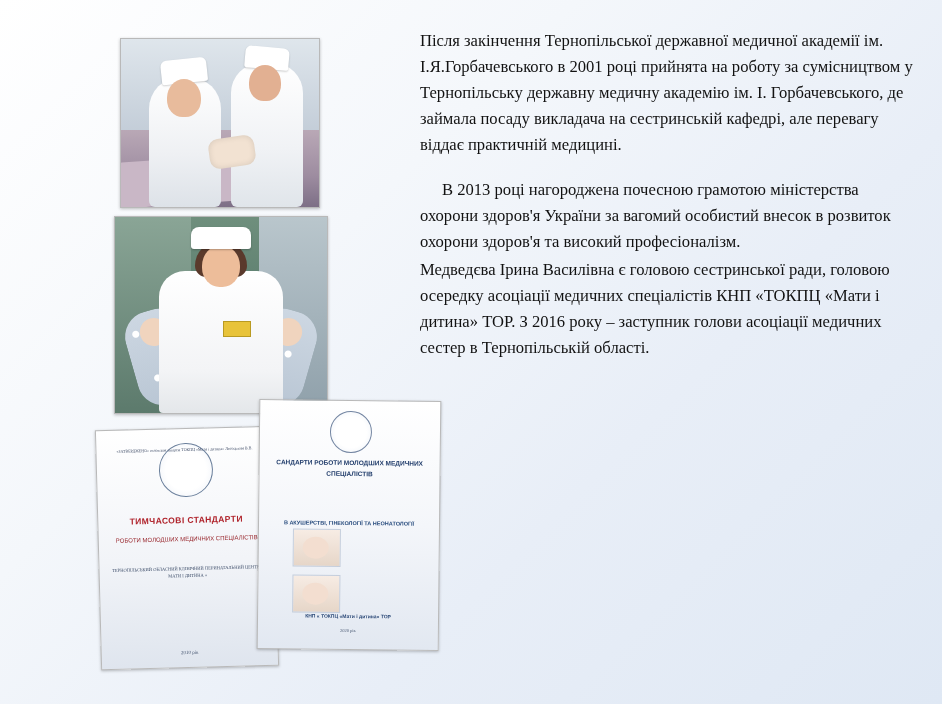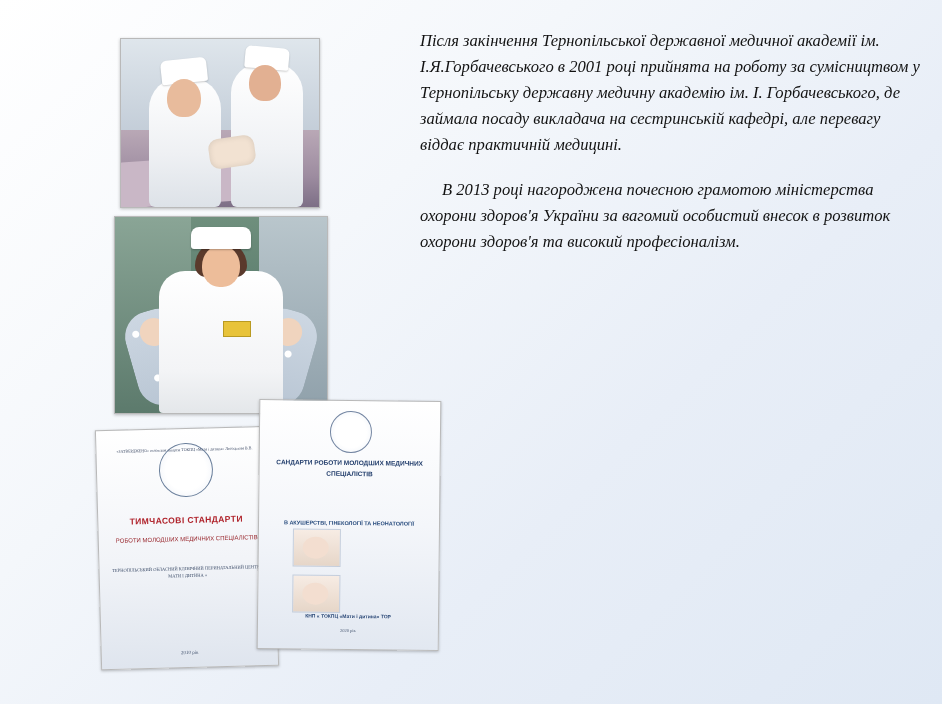--- a/index.html
+++ b/index.html
@@ -225,21 +225,20 @@
     left: 420px;
     top: 28px;
     width: 500px;
     color: #121212;
     font-size: 16.6px;
     line-height: 1.56;
     text-align: left;
   }
   .para {
     margin: 0 0 8px 0;
-    font-style: italic;
   }
   .para.indent { text-indent: 22px; }
   .para.tight { margin-bottom: 2px; }
   .spacer-sm { height: 6px; }
 </style>
 </head>
 <body>
 
 <div class="slide">
 
@@ -299,15 +298,16 @@
       <div class="t-year">2020 рік</div>
     </div>
 
   </div>
 
   <div class="text-col">
     <p class="para">Після закінчення Тернопільської державної медичної академії  ім. І.Я.Горбачевського в 2001 році прийнята на роботу за сумісництвом у Тернопільську державну медичну академію ім. І. Горбачевського, де займала посаду викладача на сестринській кафедрі, але перевагу віддає практичній медицині.</p>
     <div class="spacer-sm"></div>
     <div class="spacer-sm"></div>
     <p class="para indent tight">В 2013 році нагороджена почесною грамотою міністерства охорони здоров'я України за вагомий особистий внесок в розвиток охорони здоров'я та високий професіоналізм.</p>
+    <p class="para">Медведєва Ірина Василівна є головою сестринської ради, головою осередку асоціації  медичних спеціалістів КНП «ТОКПЦ «Мати і дитина» ТОР. З 2016 року – заступник голови асоціації медичних сестер в Тернопільській області.</p>
   </div>
 
 </div>
 
 </body></html>

